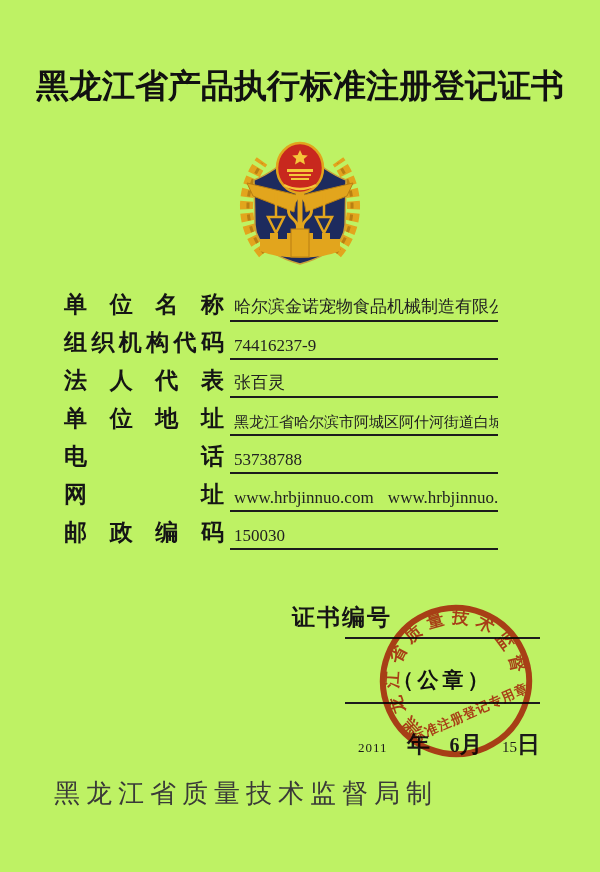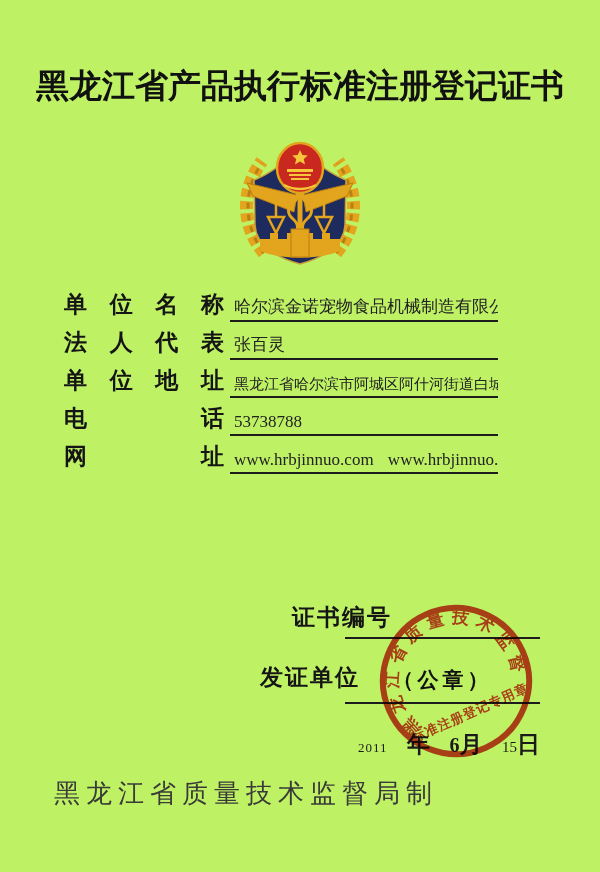--- a/index.html
+++ b/index.html
@@ -101,43 +101,50 @@
       <path d="M50,52 q16,8 32,0" stroke="#f5c63a" stroke-width="2.5" fill="none"></path>
     </svg>
   </div>
 
   <div class="fields">
     <div class="frow">
       <div class="flabel">单位名称</div>
       <div class="fvalue">哈尔滨金诺宠物食品机械制造有限公司</div>
     </div>
     <div class="frow">
+      <div class="flabel">组织机构代码</div>
+      <div class="fvalue">74416237-9</div>
+    </div>
+    <div class="frow">
       <div class="flabel">法人代表</div>
       <div class="fvalue">张百灵</div>
     </div>
     <div class="frow">
       <div class="flabel">单位地址</div>
       <div class="fvalue small">黑龙江省哈尔滨市阿城区阿什河街道白城村</div>
     </div>
     <div class="frow">
       <div class="flabel">电话</div>
       <div class="fvalue">53738788</div>
     </div>
     <div class="frow">
       <div class="flabel">网址</div>
       <div class="fvalue urls">www.hrbjinnuo.com  www.hrbjinnuo.net</div>
     </div>
+    <div class="frow">
+      <div class="flabel">邮政编码</div>
+      <div class="fvalue">150030</div>
+    </div>
   </div>
 
   <div class="iss-label" style="left:252px;top:602px;margin-left:40px;">证书编号</div>
   <div class="iss-line" style="left:345px;top:604px;width:195px;height:33px;">
     <span></span>
   </div>
 
-  <div class="iss-label" style="left:260px;top:662px;">发证单位</div>
   <div class="iss-line" style="left:345px;top:662px;width:195px;height:40px;">
     <span class="gongzhang">（公章）</span>
   </div>
 
   <div class="date-row">
     <span class="num year">2011</span>
     <span class="unit">年</span>
     <span class="pair">
       <span class="num month">6</span>
       <span class="unit">月</span>

